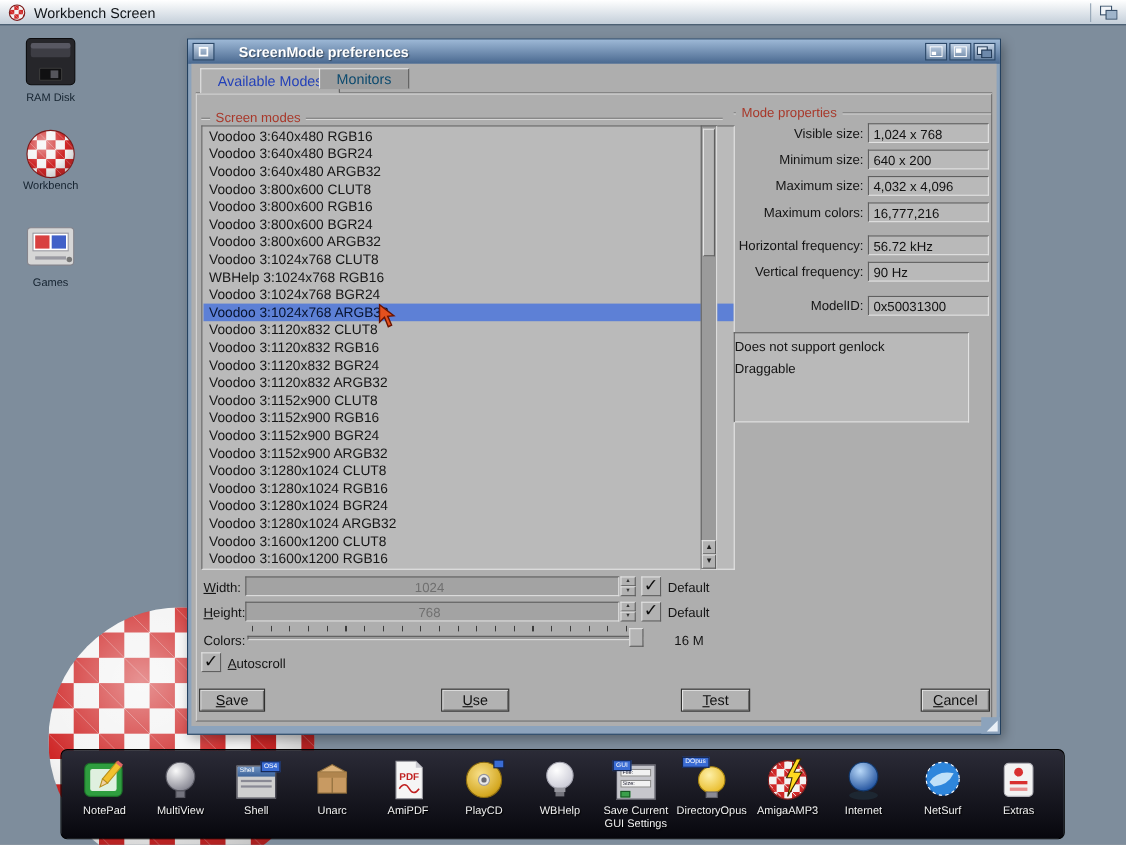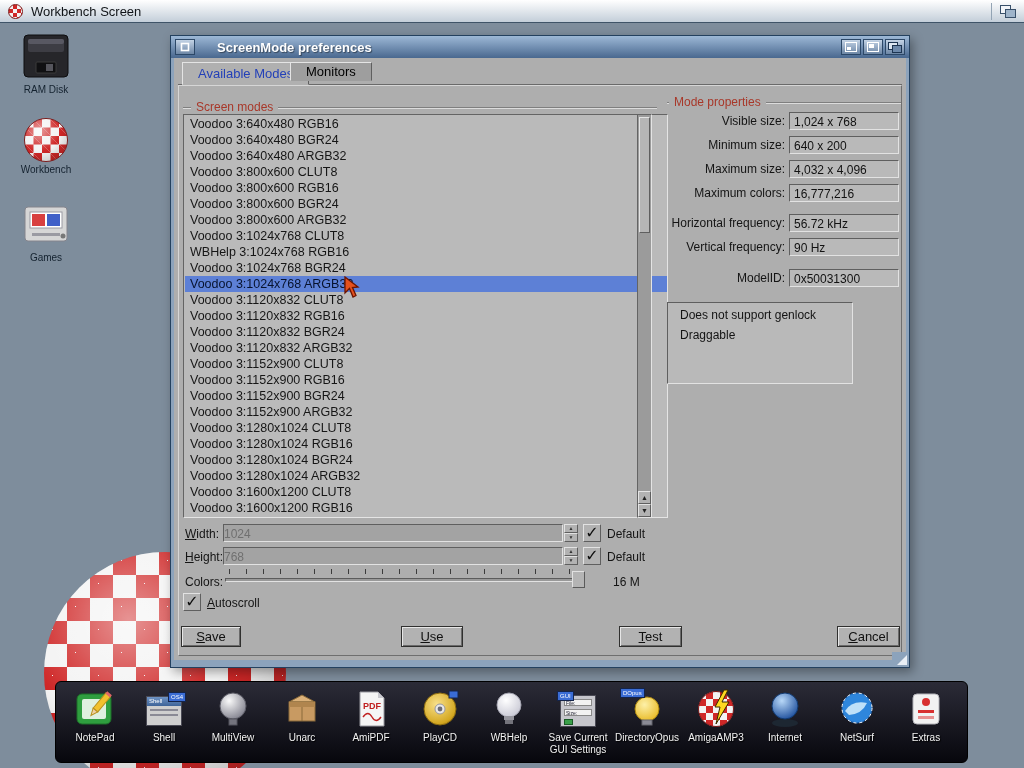--- a/index.html
+++ b/index.html
@@ -32,21 +32,21 @@
 #win-title{height:22px;background:linear-gradient(#9db8d6,#49688f);display:flex;align-items:center;padding:0 4px;gap:22px}
 #win-title .t{color:#fff;font-size:13px;font-weight:bold;text-shadow:1px 1px 1px rgba(0,0,0,.45)}
 .gad{width:20px;height:16px;background:linear-gradient(#c3d3e6,#6d87a6);border:1px solid #2c4868;display:flex;align-items:center;justify-content:center;flex:0 0 auto}
 #win-gads{margin-left:auto;display:flex;gap:2px}
 #win-body{position:absolute;left:3px;right:3px;top:22px;bottom:7px;background:#aeaeae}
 #resize{position:absolute;right:0;bottom:0;width:17px;height:15px;background:#8ca3bc}
 #resize::after{content:"";position:absolute;right:2px;bottom:2px;border-style:solid;border-width:0 0 10px 10px;border-color:transparent transparent #e9eff6 transparent}
 
 
 #tabs{position:absolute;left:4px;top:4px;right:4px;height:23px;border-bottom:1px solid #6a6a6a}
-.tab{position:absolute;padding:0 15px;font-size:13px;background:#9e9e9e;color:#000000;border:1px solid;border-color:#e4e4e4 #5f5f5f transparent #e4e4e4;height:19px;line-height:18px;top:0}
+.tab{position:absolute;padding:0 15px;font-size:13px;background:#9e9e9e;color:#0c4a6e;border:1px solid;border-color:#e4e4e4 #5f5f5f transparent #e4e4e4;height:19px;line-height:18px;top:0}
 .tab.active{background:#b0b0b0;color:#2340b8;height:23px;line-height:21px;top:0}
 
 
 #panel{position:absolute;left:4px;top:27px;right:4px;bottom:4px;background:#aeaeae;border:1px solid;border-color:#d6d6d6 #6f6f6f #6f6f6f #d6d6d6}
 .gsep{position:absolute;height:0;border-top:1px solid #7f7f7f;box-shadow:0 1px 0 #dcdcdc}
 .gl{position:absolute;top:-8px;left:8px;background:#aeaeae;padding:0 5px;font-size:12px;color:#a8382a;white-space:nowrap}
 
 
 #modes{position:absolute;left:4px;top:28px;width:485px;height:404px;background:#bababa;border:1px solid;border-color:#646464 #e4e4e4 #e4e4e4 #646464;overflow:hidden;padding:1px 0 0 1px}
 .mrow{height:16px;line-height:16px;font-size:12.5px;padding-left:5px;color:#161616;white-space:nowrap}
@@ -55,21 +55,21 @@
 
 #sb{position:absolute;left:458px;top:28px;width:15px;height:404px;background:#9b9b9b;border:1px solid;border-color:#646464 #e4e4e4 #e4e4e4 #646464}
 #sb-thumb{position:absolute;left:1px;top:2px;width:11px;height:116px;background:#b6b6b6;border:1px solid;border-color:#e4e4e4 #5f5f5f #5f5f5f #e4e4e4}
 .sb-btn{position:absolute;left:0;width:13px;height:13px;background:#b2b2b2;border:1px solid;border-color:#e4e4e4 #5f5f5f #5f5f5f #e4e4e4;font-size:7px;line-height:11px;text-align:center;color:#222}
 #sb-up{bottom:13px}#sb-down{bottom:0}
 #sb-up::after{content:"▲"}#sb-down::after{content:"▼"}
 
 
 .ctl-label{position:absolute;font-size:12px;color:#141414}
 .ul::first-letter{text-decoration:underline}
-.num-field{position:absolute;height:18px;background:#a3a3a3;border:1px solid;border-color:#5f5f5f #e2e2e2 #e2e2e2 #5f5f5f;font-size:12px;color:#707070;text-align:left;padding:2px 5px 0 0}
+.num-field{position:absolute;height:18px;background:#a3a3a3;border:1px solid;border-color:#5f5f5f #e2e2e2 #e2e2e2 #5f5f5f;font-size:12px;color:#707070;text-align:center;padding:2px 5px 0 0}
 .stepper{position:absolute;width:14px;height:18px;display:flex;flex-direction:column}
 .st{flex:1;background:#b2b2b2;border:1px solid;border-color:#e2e2e2 #5f5f5f #5f5f5f #e2e2e2;font-size:5px;line-height:7px;text-align:center;color:#333}
 .st-up::after{content:"▲"}.st-down::after{content:"▼"}
 .chk{position:absolute;width:18px;height:18px;background:#b2b2b2;border:1px solid;border-color:#e2e2e2 #5f5f5f #5f5f5f #e2e2e2;text-align:center}
 .chk.checked::after{content:"✓";font-size:16px;font-weight:bold;color:#0c0c0c;line-height:15px;position:relative;top:-1px}
 
 #slider{position:absolute;height:20px}
 #slider .ticks{position:absolute;left:4px;right:4px;top:0;height:5px;background:repeating-linear-gradient(to right,#3c3c3c 0 1px,transparent 1px 17px)}
 #slider .groove{position:absolute;left:0;right:0;top:9px;height:4px;background:#999;border:1px solid;border-color:#5c5c5c #e2e2e2 #e2e2e2 #5c5c5c}
 #slider .sthumb{position:absolute;right:0;top:2px;width:13px;height:17px;background:#b4b4b4;border:1px solid;border-color:#e2e2e2 #5a5a5a #5a5a5a #e2e2e2}
@@ -77,21 +77,21 @@
 
 .btn{position:absolute;top:540px;height:21px;background:#b2b2b2;border:1px solid #30302f;box-shadow:inset 1px 1px 0 #e6e6e6,inset -1px -1px 0 #6a6a6a;font-size:13px;color:#101010;text-align:center;padding-top:2px;cursor:default}
 .btn span{display:block}
 .btn span::first-letter{text-decoration:underline}
 
 
 #props{position:absolute;left:488px;top:26px;width:234px;height:200px}
 .prow{position:absolute;left:0;width:100%;height:18px}
 .plabel{position:absolute;left:0;width:118px;top:2px;font-size:12px;color:#141414;text-align:right}
 .pval{position:absolute;left:122px;top:0;width:110px;height:18px;background:#b9b9b9;border:1px solid;border-color:#5f5f5f #e2e2e2 #e2e2e2 #5f5f5f;font-size:12px;color:#121212;padding:2px 0 0 4px;white-space:nowrap}
-#notes-box{position:absolute;left:488px;top:216px;width:186px;height:82px;background:#b9b9b9;border:1px solid;border-color:#5f5f5f #e2e2e2 #e2e2e2 #5f5f5f;padding:5px 12px;font-size:12px;color:#141414}
+#notes-box{position:absolute;left:488px;top:216px;width:214px;height:82px;background:#b9b9b9;border:1px solid;border-color:#5f5f5f #e2e2e2 #e2e2e2 #5f5f5f;padding:5px 0;font-size:12px;color:#141414}
 .note-line{margin-bottom:6px}
 
 
 #cursor{position:absolute;left:344px;top:276px;z-index:50}
 
 
 #dock{position:absolute;left:55px;top:681px;width:913px;height:82px;background:linear-gradient(#2b2b37,#07070d);border:1px solid #000;border-radius:6px;display:flex;align-items:flex-start;padding:5px 8px 0 6px;gap:3px;z-index:30}
 .dock-item{flex:0 0 66px;display:flex;flex-direction:column;align-items:center}
 .dock-item.pushed{margin-left:auto}
 .dock-icon{height:44px;display:flex;align-items:center;justify-content:center;position:relative}
@@ -336,44 +336,44 @@
             <polygon points="21,22 27,22 24,29" fill="#f0d0a0" stroke="#b8901e"></polygon>
             <rect x="21" y="0" width="6" height="3" fill="#e06666"></rect>
           </g>
         </svg>
     </div>
     <div class="dock-label">NotePad</div>
   </div>
 
   <div class="dock-item">
     <div class="dock-icon">
-      <div class="mini-window">
-        <div class="mini-title">Shell</div>
-        <div class="mini-line"></div>
-          <div class="mini-line"></div>
-        <div class="mini-tag">OS4</div>
-      </div>
-    </div>
-    <div class="dock-label">Shell</div>
-  </div>
-
-  <div class="dock-item">
-    <div class="dock-icon">
       <svg width="42" height="40">
           <defs>
             <radialGradient id="mvg" cx="35%" cy="30%" r="75%">
               <stop offset="0%" stop-color="#fafafa"></stop>
               <stop offset="100%" stop-color="#83838f"></stop>
             </radialGradient>
           </defs>
           <circle cx="21" cy="17" r="13" fill="url(#mvg)" stroke="#5e5e68"></circle>
           <rect x="17" y="30" width="8" height="6" fill="#74747e" stroke="#55555e"></rect>
         </svg>
     </div>
     <div class="dock-label">MultiView</div>
+  </div>
+
+  <div class="dock-item">
+    <div class="dock-icon">
+      <div class="mini-window">
+        <div class="mini-title">Shell</div>
+        <div class="mini-line"></div>
+          <div class="mini-line"></div>
+        <div class="mini-tag">OS4</div>
+      </div>
+    </div>
+    <div class="dock-label">Shell</div>
   </div>
 
   <div class="dock-item">
     <div class="dock-icon">
       <svg width="42" height="40">
           <polygon points="8,13 21,6 34,13" fill="#dcb27a" stroke="#8a6a3a"></polygon>
           <rect x="8" y="13" width="26" height="19" fill="#c89a62" stroke="#8a6a3a"></rect>
           <rect x="8" y="13" width="26" height="5" fill="#b0854e"></rect>
           <line x1="21" y1="18" x2="21" y2="32" stroke="#8a6a3a"></line>
         </svg>

